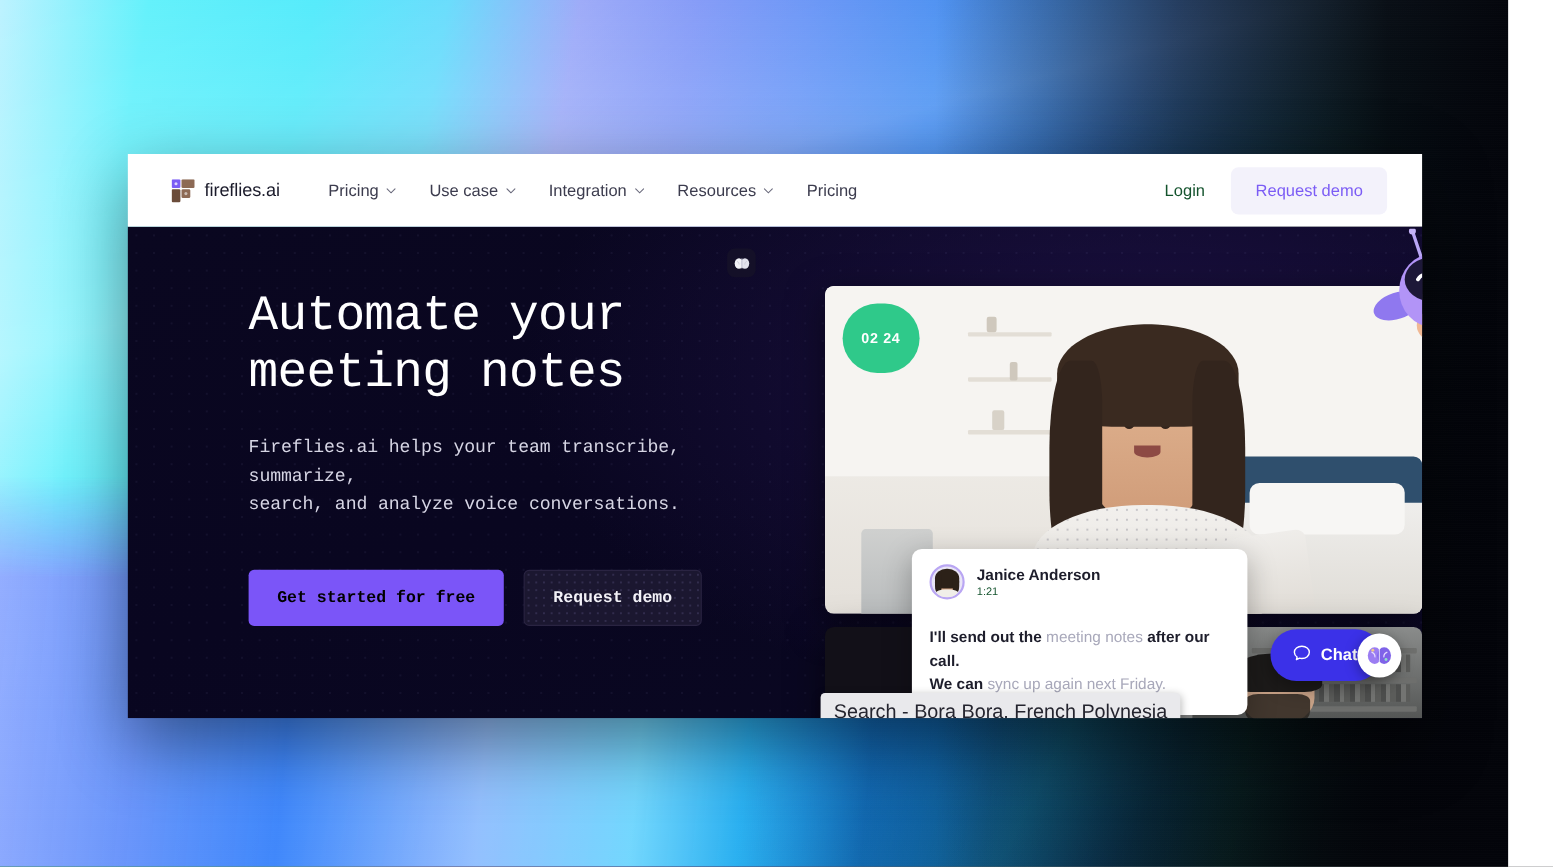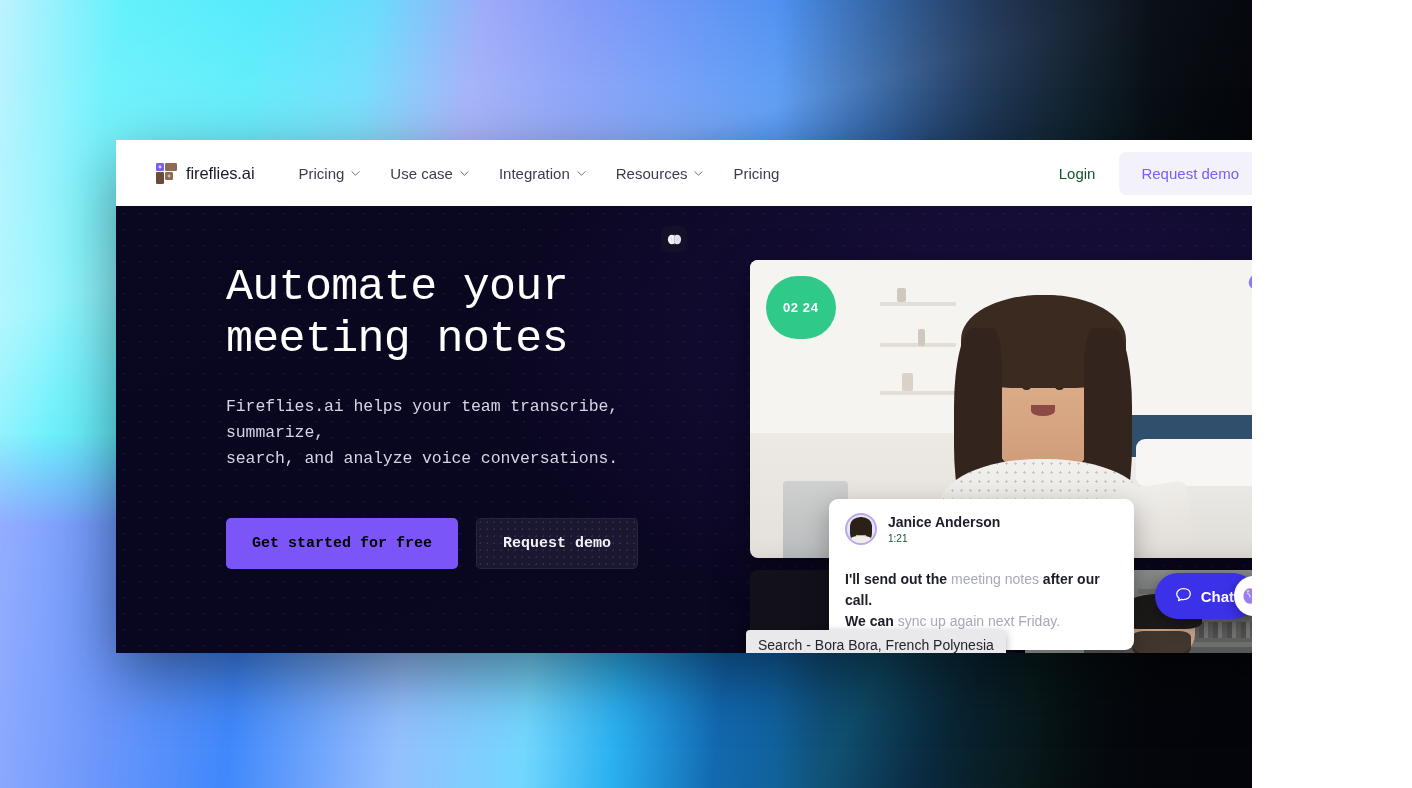--- a/index.html
+++ b/index.html
@@ -7,21 +7,21 @@
   html, body {
     width: 1412px;
     height: 788px;
     overflow: hidden;
     font-family: "Liberation Sans", sans-serif;
   }
 
   
   #wallpaper {
     position: relative;
-    width: 1252px;
+    width: 1371px;
     height: 788px;
     background: #06060c;
     overflow: hidden;
   }
   .bg-layer { position: absolute; inset: 0; }
 
   .bg-base {
     background:
       linear-gradient(100deg,
         #bdf2ff 0%,
@@ -292,21 +292,21 @@
   .av-hair-r{ position:absolute; right:10%; top:30%; width:22%; height:56%; background:#2c2118; border-radius:10% 40% 40% 30%; }
   .av-body { position:absolute; left:14%; bottom:0; width:72%; height:24%; background:#f0eee9; border-radius:40% 40% 0 0; }
   .cc-name { font-size: 14px; font-weight: 700; color: #1d1d2b; line-height: 1.25; }
   .cc-time { font-size: 10px; color: #14532d; margin-top: 2px; }
   .cc-body { margin-top: 24px; font-size: 14px; line-height: 21px; color: #1d1d2b; font-weight: 700; }
   .cc-body .muted { color: #a8a8ba; font-weight: 400; }
 
   
   .search-tip {
     position:absolute; left: -4px; top: 424px;
-    background:#e9e9ec; color:#24242e; font-size: 14px;
+    background:#e9e9ec; color:#24242e; font-size: 18px;
     padding: 7px 12px; border-radius: 4px; white-space: nowrap;
     box-shadow: 0 2px 8px rgba(0,0,0,.3); z-index: 9;
   }
 
   
   .tile-logo-avatar {
     position:absolute; left: 50%; top: 50%; transform: translate(-50%,-50%);
     width: 52px; height: 52px; border-radius:50%; background:#fbfafd;
     display:flex; align-items:center; justify-content:center;
   }

